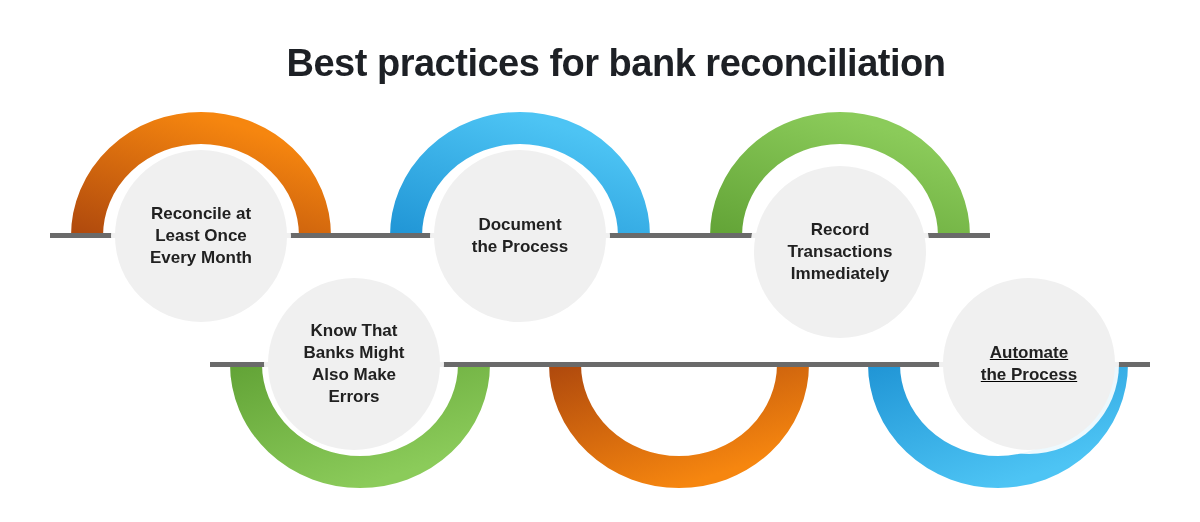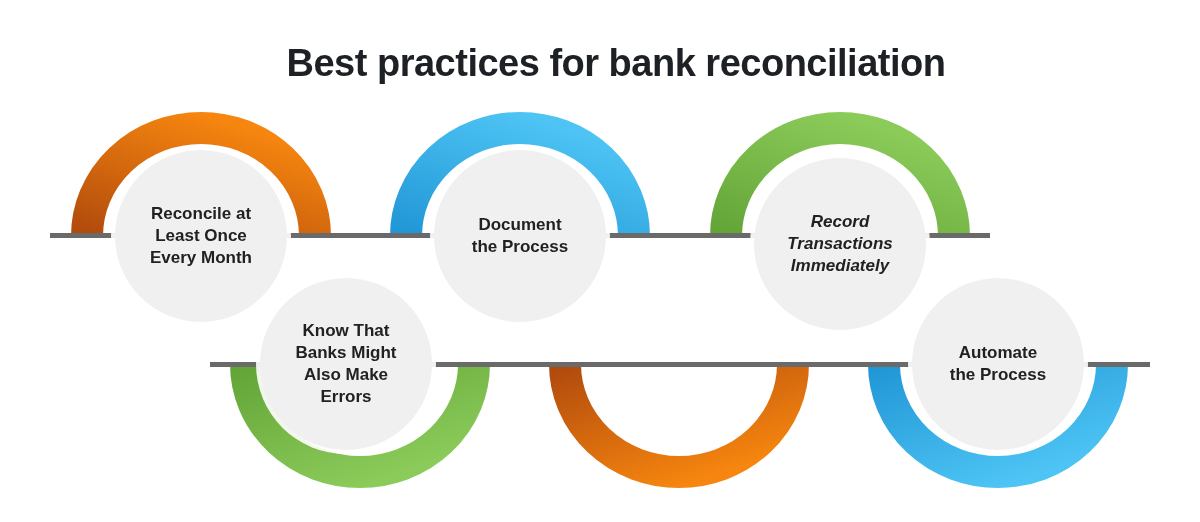--- a/index.html
+++ b/index.html
@@ -51,24 +51,24 @@
     border-radius: 50%;
     background: #f0f0f0;
     box-shadow: 0 0 0 4px rgba(255,255,255,0.9);
     display: flex;
     align-items: center;
     justify-content: center;
     z-index: 3;
   }
   .circle-1 { left: 115px; top: 150px; }
   .circle-2 { left: 434px; top: 150px; align-items: center; }
-  .circle-3 { left: 754px; top: 158px; font-style: italic; }
-  .circle-4 { left: 260px; top: 278px; }
+  .circle-3 { left: 754px; top: 166px; }
+  .circle-4 { left: 268px; top: 278px; }
   .circle-5 { left: 593px; top: 278px; }
-  .circle-6 { left: 912px; top: 278px; }
+  .circle-6 { left: 943px; top: 278px; text-decoration: underline; }
   .node-label {
     display: block;
     white-space: pre-line;
     text-align: center;
     font-size: 17px;
     font-weight: 700;
     line-height: 1.3;
     color: #212121;
     padding: 0 10px;
   }

